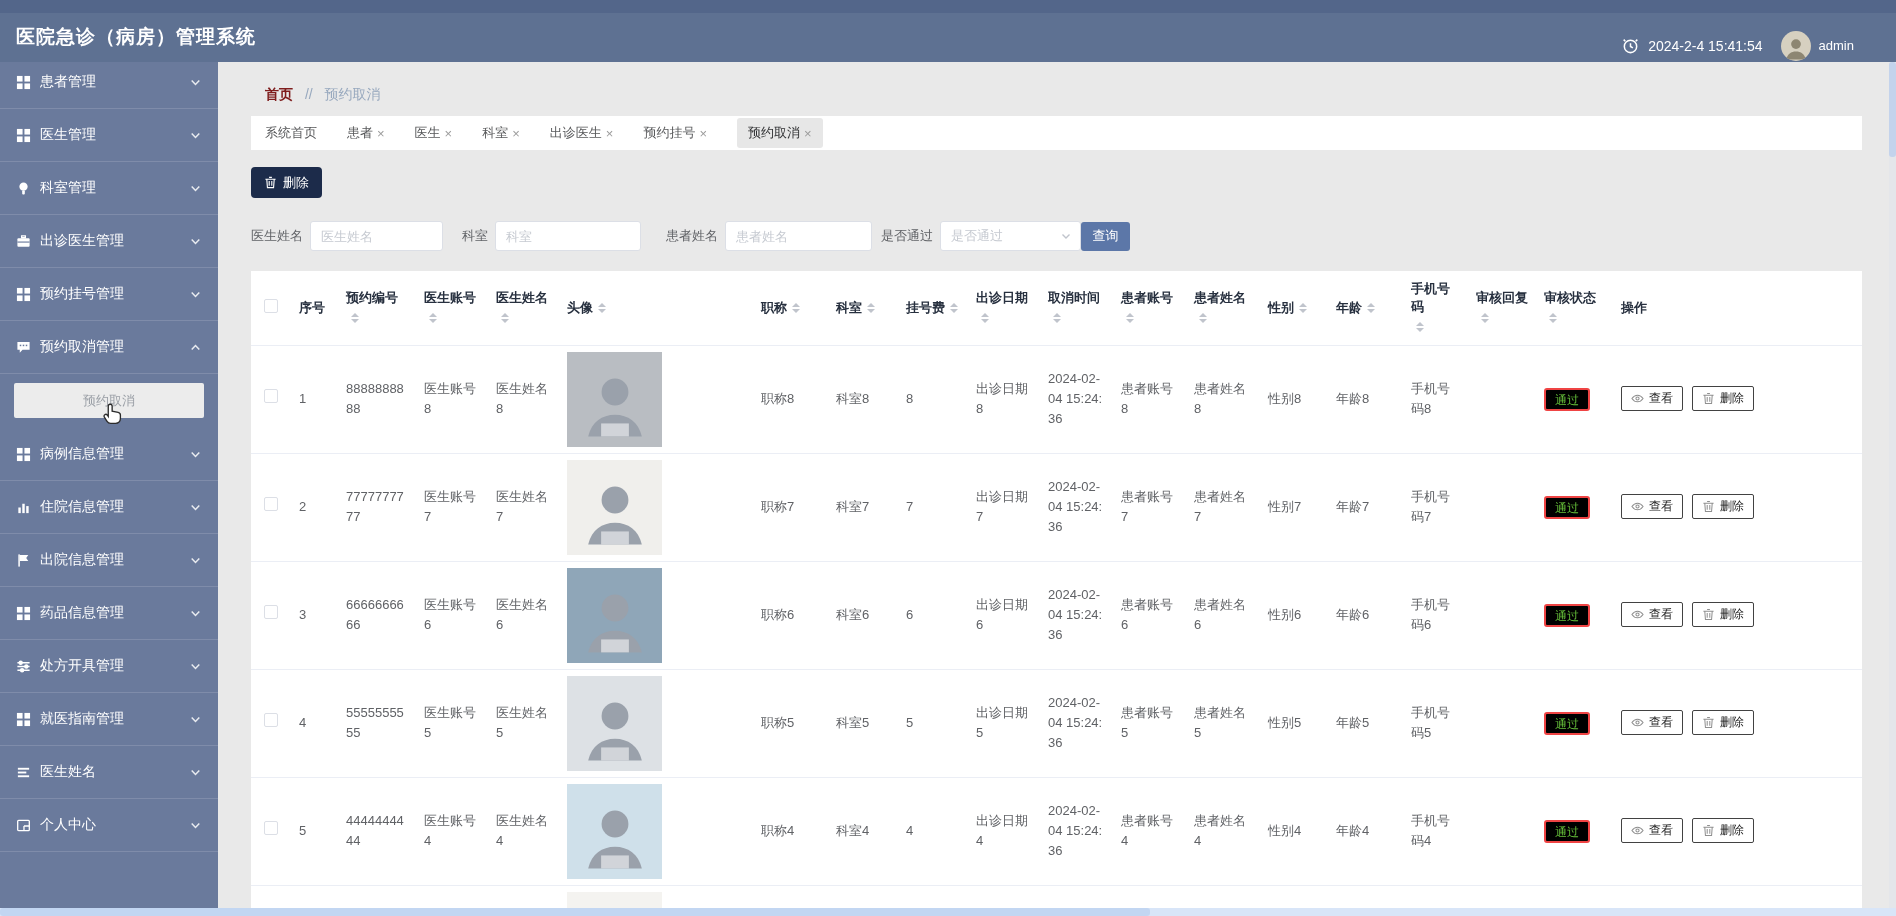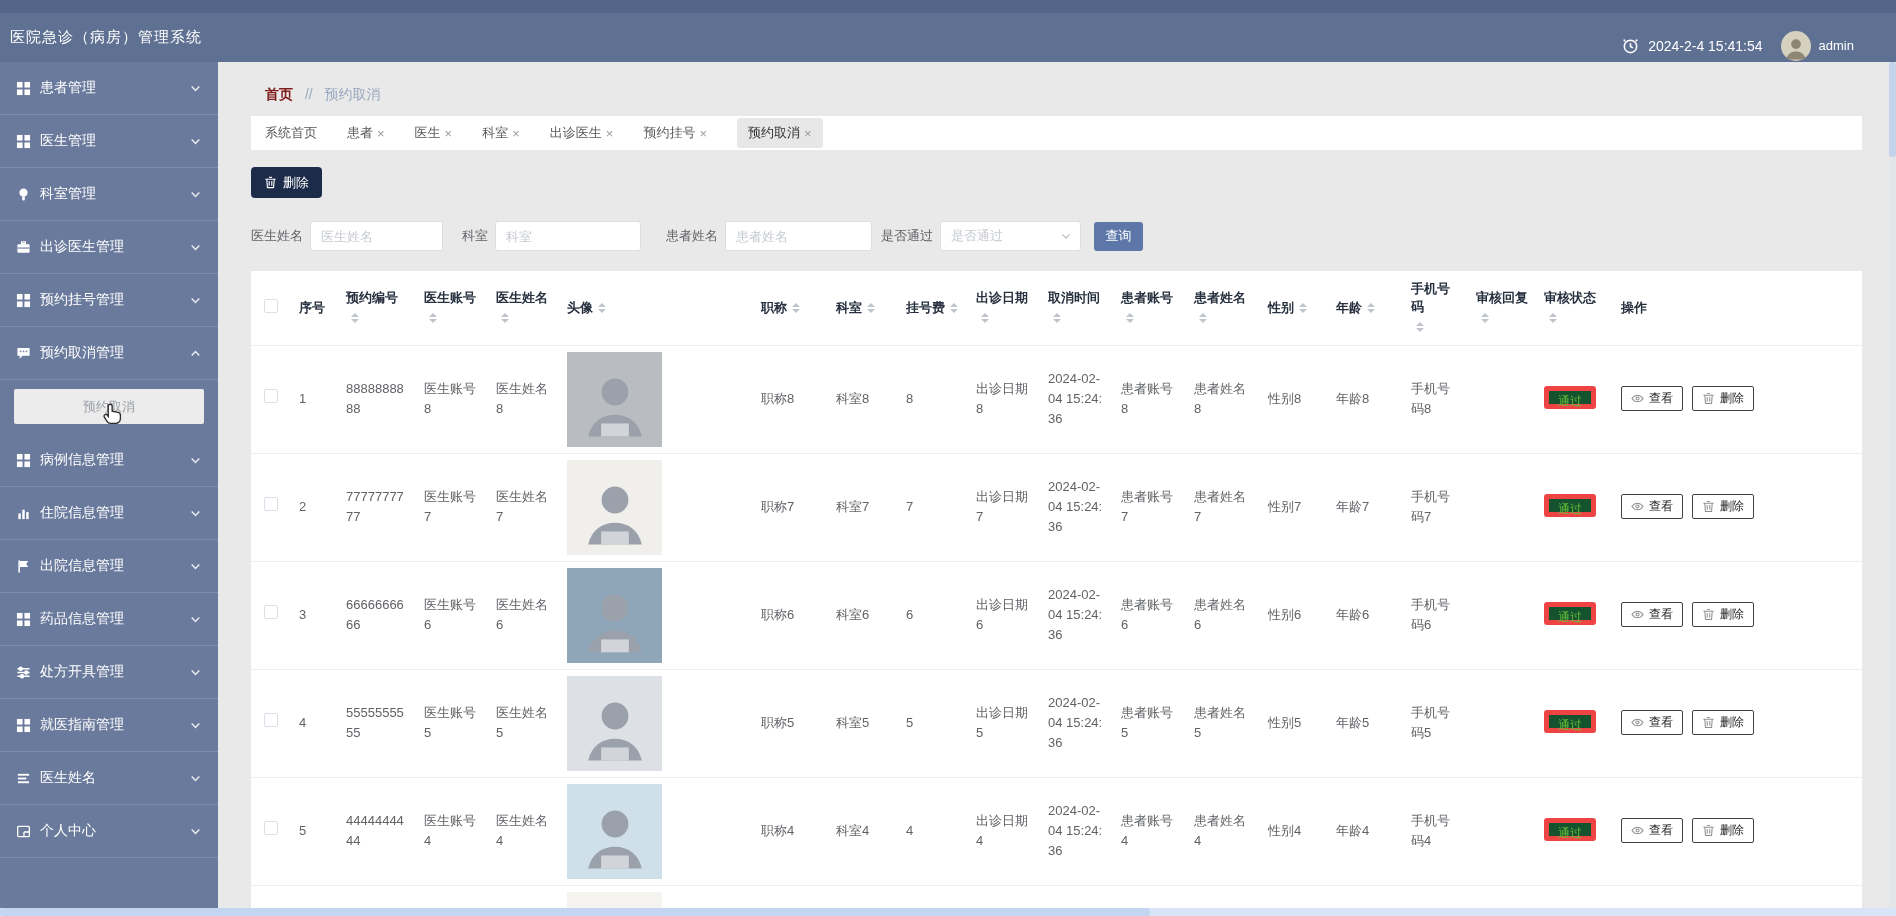--- a/index.html
+++ b/index.html
@@ -11,30 +11,30 @@
     color:#333;
   }
   svg { display:block; }
 
   
   .topbar {
     position:absolute; left:0; top:0; width:1896px; height:62px;
     background:linear-gradient(180deg,#53668a 0px,#53668a 13px,#5e7192 13px);
     display:flex; align-items:center; z-index:5;
   }
-  .topbar-title { color:#fff; font-size:15px; font-weight:normal; margin-left:10px; padding-top:12px; letter-spacing:1px; }
+  .topbar-title { color:#fff; font-size:19px; font-weight:bold; margin-left:16px; padding-top:12px; letter-spacing:1px; }
   .topbar-right { position:absolute; right:42px; top:21px; height:49px; display:flex; align-items:center; gap:8px; color:#fff; }
   .clock-ic { width:19px; height:19px; color:#fff; }
   .topbar-time { font-size:14px; margin-right:10px; }
   .topbar-avatar { width:30px; height:30px; border-radius:50%; background:#d6d0c0; overflow:hidden; display:flex; align-items:flex-end; justify-content:center; }
   .topbar-user { font-size:13px; }
 
   
   .sidebar {
-    position:absolute; left:0; top:62px; width:218px; height:854px;
+    position:absolute; left:0; top:56px; width:218px; height:854px;
     background:#6a7a9c; overflow:hidden; z-index:4;
   }
   .menu-item {
     height:53px; display:flex; align-items:center; padding:0 16px;
     color:#fff; font-size:14px; cursor:pointer;
     border-bottom:1px solid rgba(255,255,255,0.14);
   }
   .menu-item .mi-icon { width:15px; height:15px; margin-right:9px; color:#fff; flex:none; }
   .menu-item .mi-label { flex:1; white-space:nowrap; overflow:hidden; }
   .menu-item .mi-chevron { width:13px; height:13px; color:rgba(255,255,255,0.85); flex:none; }
@@ -97,21 +97,21 @@
     text-align:left; padding:6px 8px; vertical-align:middle; word-break:break-all; line-height:1.55;
   }
   .th-inner { display:flex; align-items:center; flex-wrap:wrap; row-gap:2px; }
   .caret-wrap { display:inline-flex; flex-direction:column; margin-left:5px; }
   .caret-wrap .c-up { width:0; height:0; border:4px solid transparent; border-bottom-color:#c0c4cc; margin-bottom:2px; }
   .caret-wrap .c-down { width:0; height:0; border:4px solid transparent; border-top-color:#c0c4cc; }
   .cbx { width:14px; height:14px; border:1px solid #dcdfe6; border-radius:2px; background:#fff; display:inline-block; cursor:pointer; }
   .avatar-box { width:95px; height:95px; overflow:hidden; display:flex; align-items:flex-end; justify-content:center; }
   .tag-pass {
     display:inline-block; padding:0 9px; height:23px; line-height:21px;
-    background:#14532d; border:5px solid #ef4444; border-radius:3px;
+    background:#000000; border:2px solid #ef4444; border-radius:3px;
     color:#67c23a; font-size:12px;
   }
   .row-btn {
     display:inline-flex; align-items:center; gap:5px; height:25px; padding:0 9px;
     border:1px solid #424242; border-radius:2px; background:#fff; color:#222;
     font-size:12px; cursor:pointer; font-family:inherit; white-space:nowrap;
   }
   .row-btn svg { width:13px; height:13px; color:#8f8f8f; }
   .row-btn + .row-btn { margin-left:9px; }
 
@@ -425,21 +425,21 @@
   <input class="f-input" style="width: 147px; margin-left: 7px;" placeholder="患者姓名">
   <span class="f-label" style="margin-left:9px;">是否通过</span>
   <div class="f-select" style="width:141px;margin-left:7px;">
     <span>是否通过</span>
     <span class="sel-chev">
       <svg viewBox="0 0 12 12" fill="none" stroke="currentColor" stroke-width="1.4">
           <path d="M2.5 4.5L6 8l3.5-3.5"></path>
         </svg>
     </span>
   </div>
-  <button class="btn-search" style="margin-left:13px;">查询</button>
+  <button class="btn-search" style="">查询</button>
 </div>
 
 <div class="table-card">
   <table class="grid" id="grid">
       <colgroup>
         <col style="width:40px">
         <col style="width:47px">
         <col style="width:78px">
         <col style="width:72px">
         <col style="width:71px">

